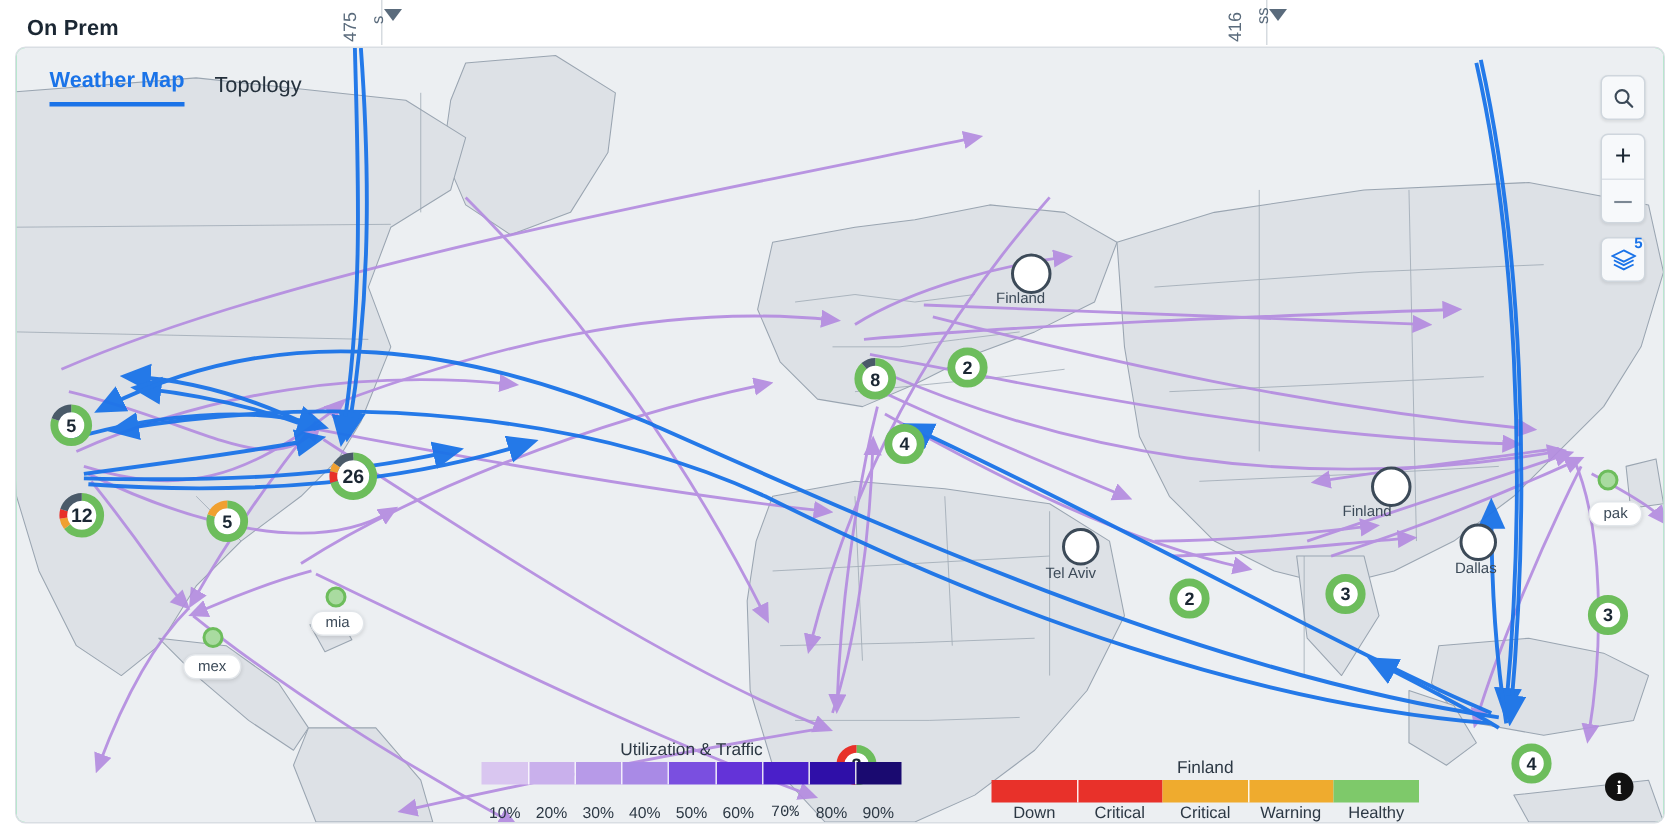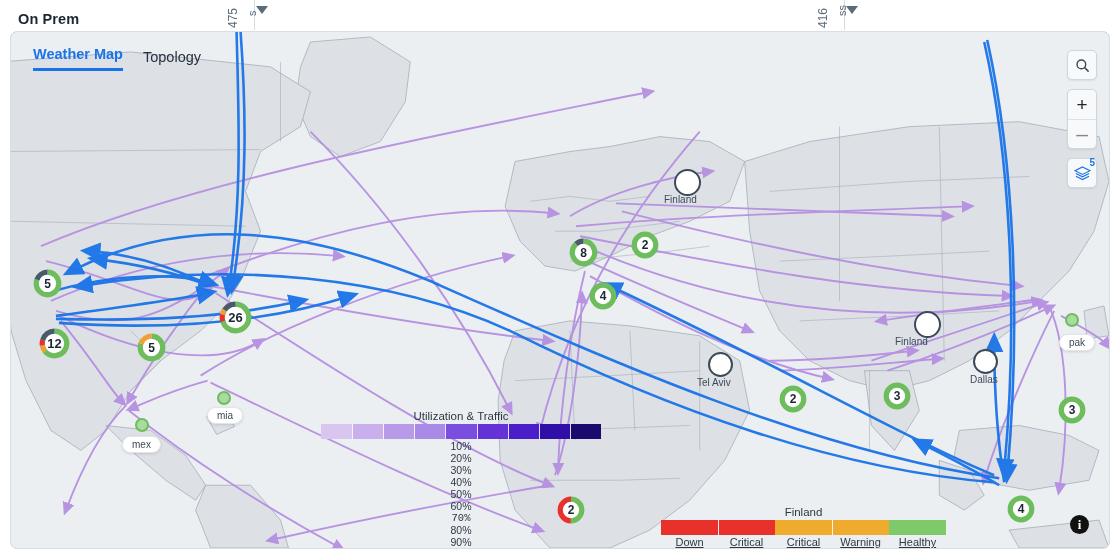--- a/index.html
+++ b/index.html
@@ -51,33 +51,33 @@
   
   .infob { position:absolute; right:20px; bottom:14px; width:19px;height:19px;
            border-radius:50%; background:#111; color:#fff; font-size:13px; font-weight:bold;
            display:flex;align-items:center;justify-content:center; z-index:30; cursor:pointer;
            font-family:"Liberation Serif",serif; }
 
   
   .legend { position:absolute; bottom:0px; z-index:25; }
   .lg-title { text-align:center; font-size:11.5px; color:#2c3844; margin-bottom:2px; }
   .lg-bar { height:15px; display:flex; position:relative; }
-  .lg-ticks { display:flex; margin-top:1px;flex-direction:column; }
+  .lg-ticks { display:flex; margin-top:13px; }
   .lg-ticks span { font-size:10.5px; color:#2c3844; text-align:center; }
   .tickmark { position:absolute; top:0; width:1px; height:15px; background:#fff; opacity:.85; }
 
   .util { left:310px; width:280px; }
   .util .lg-bar { border-radius:0; }
   .util-seg { flex:1 1 0; }
 
   .health { left:650px; width:285px; }
   .health .lg-bar { }
   .hseg { flex:1 1 0; }
   .hlabels { display:flex; margin-top:1px; }
-  .hlabels span { flex:1 1 0; text-align:center; font-size:11px; color:#2c3844;text-decoration:underline; }
+  .hlabels span { flex:1 1 0; text-align:center; font-size:11px; color:#2c3844; }
 
   
   .node { position:absolute; z-index:20; }
   .node .num { position:absolute; inset:0; display:flex; align-items:center;
                justify-content:center; font-size:13px; font-weight:bold; color:#1b2733; }
   .node.small .num { font-size:12px; }
 
   
   .citydot { position:absolute; z-index:18; border-radius:50%; background:#fff;
              border:2px solid #3c4a58; }

